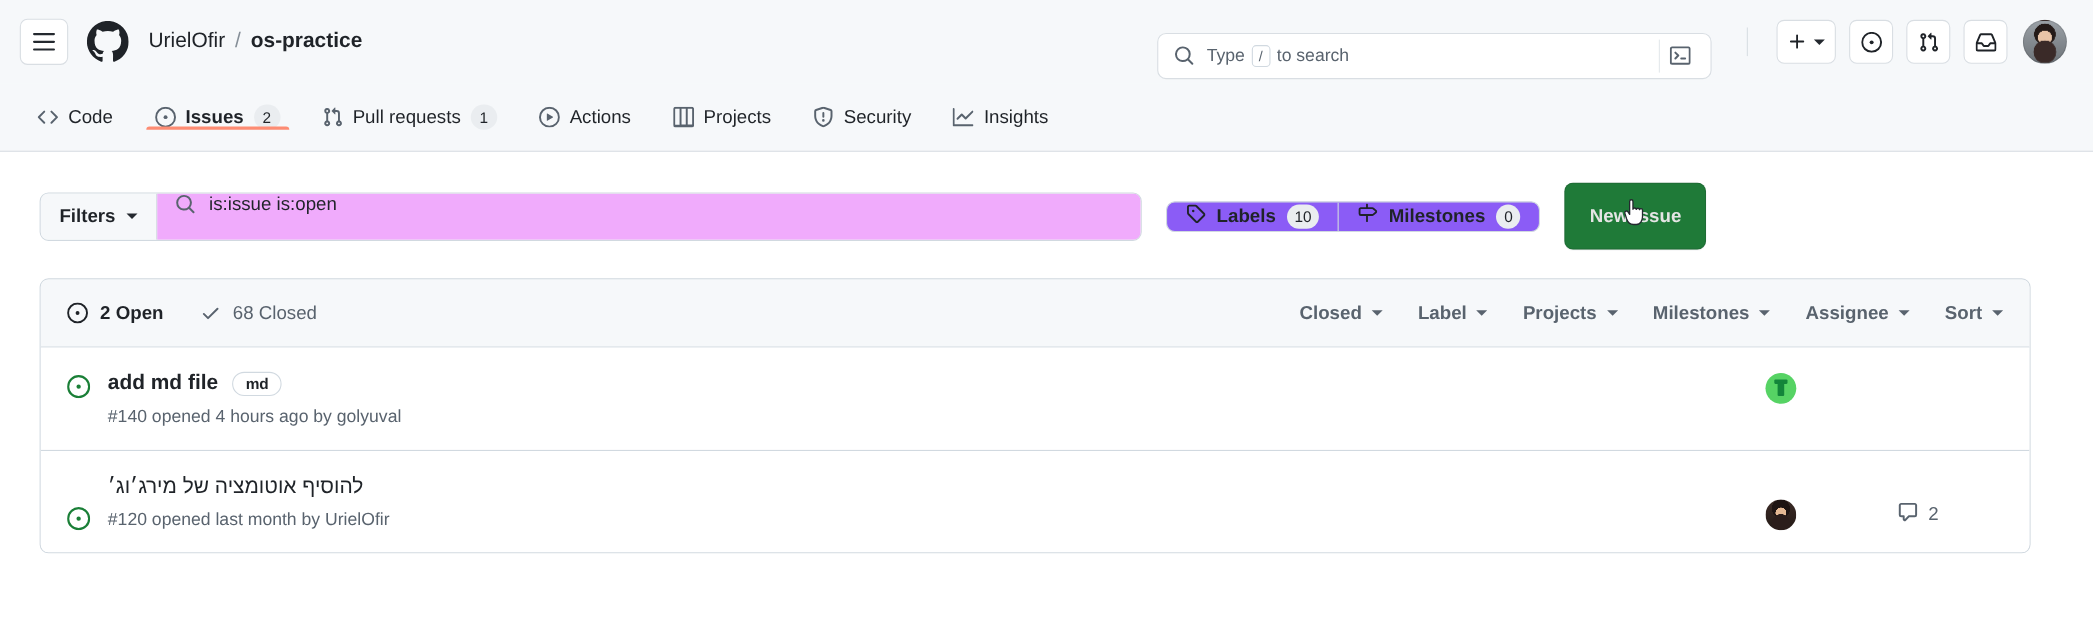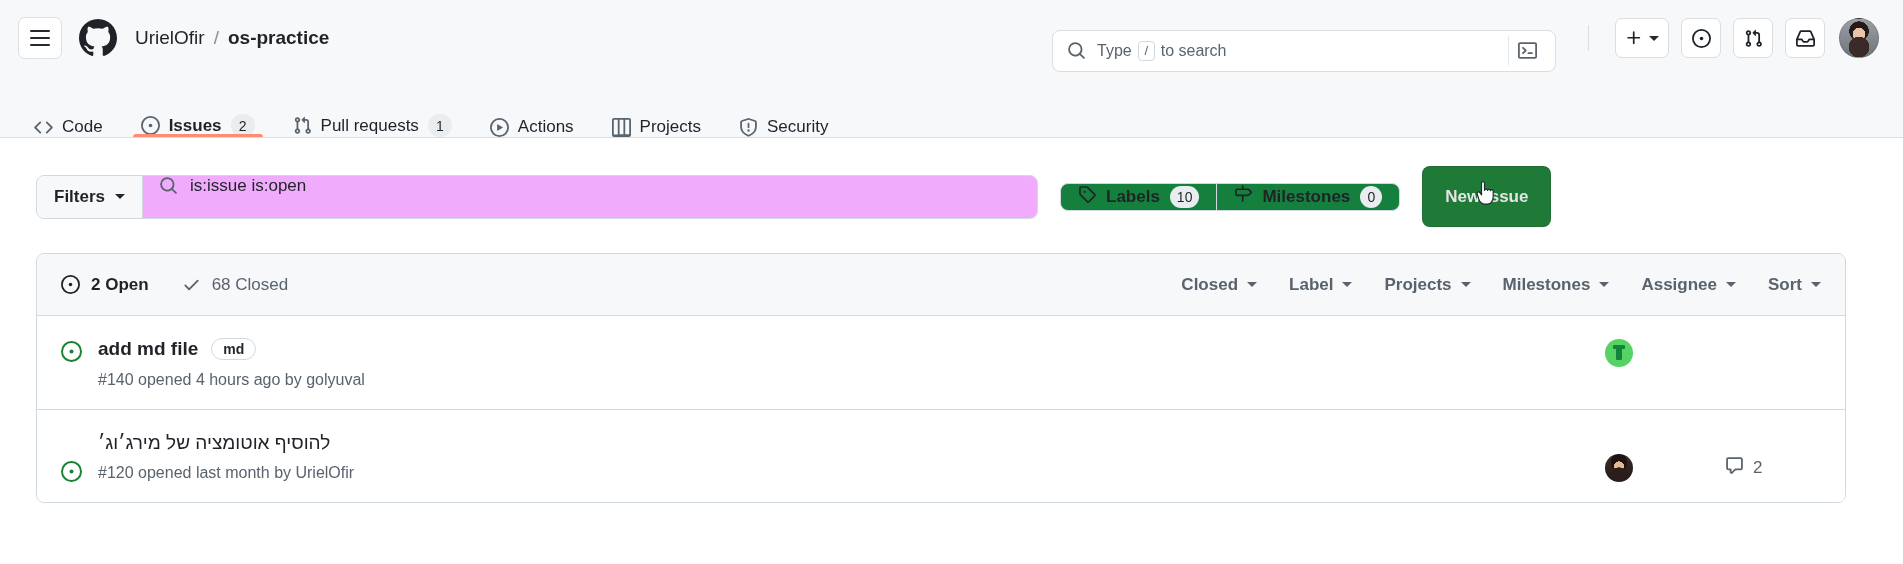--- a/index.html
+++ b/index.html
@@ -85,21 +85,21 @@
       radial-gradient(circle at 50% 32%, #241a18 0 30%, transparent 31%),
       linear-gradient(#9aa0a6, #6e7479);
     background-color:#8b9096;
     border:1px solid rgba(0,0,0,.10);
     cursor:pointer; flex:none; overflow:hidden;
   }
 
   
   .repo-nav {
     height: 62px; background:#f6f8fa;
-    display:flex; align-items:flex-end; padding: 0 0 0 18px;
+    display:flex; align-items:center; padding: 0 0 0 18px;
     border-bottom: 1px solid #d9dee3;
     position: relative;
   }
   .tab {
     display:flex; align-items:center; gap:9px;
     padding: 0 16px; margin-right: 6px;
     font-size: 17px; color:#1f2328; cursor:pointer;
     position: relative; white-space: nowrap;
   }
   .tab .ticon { display:flex; align-items:center; color:#59636e; }
@@ -138,21 +138,21 @@
   .filters-input {
     flex:1 1 auto; display:flex; align-items:flex-start; gap:12px;
     padding: 0 16px; background:#f0abfc; cursor:text;
   }
   .filters-input .qicon { color:#59636e; display:flex; }
   .filters-input .qtext { font-size:17px; color:#1f2328; }
 
   .right-group { margin-left: 22px; display:flex; align-items:center; flex:none; }
   .lm-group {
     display:flex; align-items:stretch; height:28px;
-    border:1px solid #d1d9e0; border-radius:8px; overflow:hidden; background:#15803d;
+    border:1px solid #d1d9e0; border-radius:8px; overflow:hidden; background:#8b5cf6;
   }
   .lm-btn {
     display:flex; align-items:center; gap:10px; padding: 0 17px;
     font-size:17px; color:#1f2328; font-weight:600; cursor:pointer; white-space:nowrap;
   }
   .lm-btn + .lm-btn { border-left:1px solid #d1d9e0; }
   .lm-btn .cnt {
     background:#eaedf0; color:#1f2328; font-weight:normal;
     border-radius:999px; min-width:22px; height:22px; padding:0 7px;
     display:inline-flex;align-items:center;justify-content:center; font-size:14px;
@@ -374,20 +374,28 @@
 
     <div class="tab">
       <span class="ticon">
         <svg width="19" height="19" viewBox="0 0 16 16" fill="currentColor">
             <path d="M7.467.133a1.748 1.748 0 0 1 1.066 0l5.25 1.68A1.75 1.75 0 0 1 15 3.48V7c0 1.566-.32 3.182-1.303 4.682-.983 1.498-2.585 2.813-5.032 3.855a1.697 1.697 0 0 1-1.33 0c-2.447-1.042-4.049-2.357-5.032-3.855C1.32 10.182 1 8.566 1 7V3.48a1.75 1.75 0 0 1 1.217-1.667Zm.61 1.429a.25.25 0 0 0-.153 0l-5.25 1.68a.25.25 0 0 0-.174.238V7c0 1.358.275 2.666 1.057 3.86.784 1.194 2.121 2.34 4.366 3.297a.196.196 0 0 0 .154 0c2.245-.956 3.582-2.104 4.366-3.298C13.225 9.666 13.5 8.36 13.5 7V3.48a.251.251 0 0 0-.174-.237l-5.25-1.68ZM8.75 4.75v3a.75.75 0 0 1-1.5 0v-3a.75.75 0 0 1 1.5 0ZM9 10.5a1 1 0 1 1-2 0 1 1 0 0 1 2 0Z"></path>
           </svg>
       </span>
       <span>Security</span>
     </div>
 
+    <div class="tab">
+      <span class="ticon">
+        <svg width="19" height="19" viewBox="0 0 16 16" fill="currentColor">
+            <path d="M1.5 1.75V13.5h13.75a.75.75 0 0 1 0 1.5H.75a.75.75 0 0 1-.75-.75V1.75a.75.75 0 0 1 1.5 0Zm14.28 2.53-5.25 5.25a.75.75 0 0 1-1.06 0L7 7.06 4.28 9.78a.751.751 0 0 1-1.042-.018.751.751 0 0 1-.018-1.042l3.25-3.25a.75.75 0 0 1 1.06 0L10 7.94l4.72-4.72a.751.751 0 0 1 1.042.018.751.751 0 0 1 .018 1.042Z"></path>
+          </svg>
+      </span>
+      <span>Insights</span>
+    </div>
   </div>
 
   <div class="content">
 
     <div class="filter-row">
 
       <div class="filters-group">
         <div class="filters-btn">
           <span>Filters</span>
           <span class="caret"></span>

